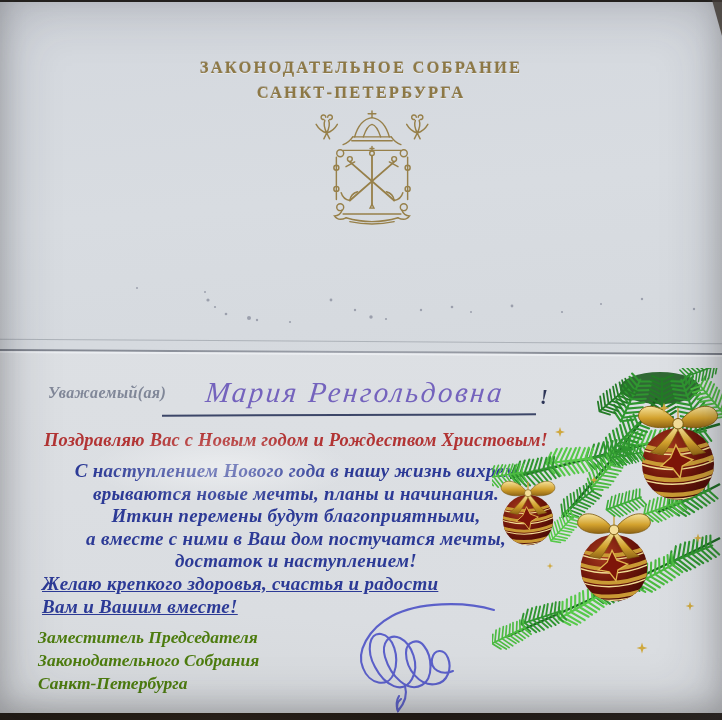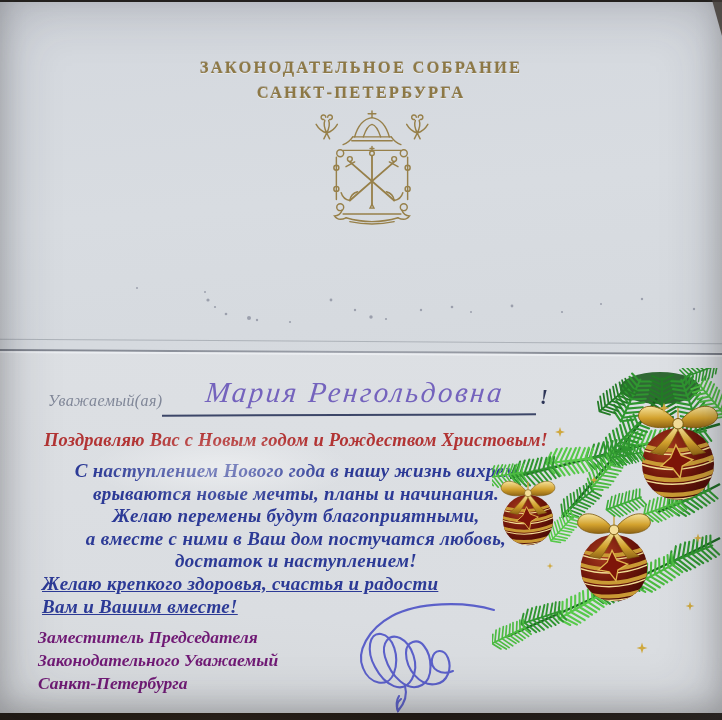--- a/index.html
+++ b/index.html
@@ -45,41 +45,41 @@
   
   .org-name{position:absolute;left:0;width:722px;text-align:center;
     color:#8d7845;font-weight:bold;letter-spacing:2.2px;font-size:16.5px;
     text-shadow:0 1px 0 rgba(255,255,255,.45),0 -1px 0 rgba(96,76,36,.35);}
   .org-line1{top:58px;text-align:center;}
   .org-line2{top:83px;}
   .emblem{position:absolute;left:289px;top:108px;}
   
   .bleed{position:absolute;left:0;top:0;}
   
-  .salutation-label{position:absolute;left:48px;top:392px;
-    font-size:16px;font-weight:normal;font-style:italic;color:#808798;letter-spacing:.4px;}
+  .salutation-label{position:absolute;left:48px;top:384px;
+    font-size:16px;font-weight:bold;font-style:italic;color:#808798;letter-spacing:.4px;}
   .recipient-name{position:absolute;left:170px;top:376px;width:370px;text-align:center;
     font-style:italic;font-size:29px;color:#7463bd;letter-spacing:2.5px;
     transform:skewX(-6deg);white-space:nowrap;}
   .name-underline{position:absolute;left:162px;top:414px;width:374px;height:1.5px;
     background:#3c4668;transform:rotate(-.2deg);}
   .salutation-punct{position:absolute;left:540px;top:386px;
     font-size:20px;font-weight:bold;font-style:italic;color:#2c3456;}
   
   .greeting-line{position:absolute;left:42px;top:430px;width:508px;text-align:center;
     font-size:18.5px;font-weight:bold;font-style:italic;color:#b23434;letter-spacing:.2px;}
   .body-block{position:absolute;left:42px;top:460px;width:508px;text-align:center;
     font-size:19px;font-weight:bold;font-style:italic;color:#2c3a96;
     line-height:22.5px;letter-spacing:.3px;}
   .wish-block{position:absolute;left:42px;top:572px;width:508px;text-align:left;
     font-size:19px;font-weight:bold;font-style:italic;color:#2c3a96;
     line-height:23px;letter-spacing:.3px;text-decoration:underline;}
   
   .signer-title{position:absolute;left:38px;top:626px;
-    font-size:17.5px;font-weight:bold;font-style:italic;color:#701a75;line-height:23px;}
+    font-size:17.5px;font-weight:bold;font-style:italic;color:#4d7c0f;line-height:23px;}
   .signer-name{position:absolute;left:527px;top:658px;
     font-size:17.5px;font-weight:bold;font-style:italic;color:#222e6e;letter-spacing:.5px;}
   .signature{position:absolute;left:348px;top:598px;}
   .decoration{position:absolute;left:492px;top:368px;}
 </style>
 </head>
 <body>
 
 <div class="photo">
 
@@ -166,33 +166,33 @@
   <div class="salutation-label">Уважаемый(ая)</div>
   <div class="recipient-name">Мария Ренгольдовна</div>
   <div class="name-underline"></div>
   <div class="salutation-punct">!</div>
 
   <div class="greeting-line">Поздравляю Вас с Новым годом и Рождеством Христовым!</div>
 
   <div class="body-block">
     <div>С наступлением Нового года в нашу жизнь вихрем</div>
     <div>врываются новые мечты, планы и начинания.</div>
-    <div>Желаю перемены будут благоприятными,</div>
-    <div>а вместе с ними в Ваш дом постучатся любовь,</div>
+    <div>Иткин перемены будут благоприятными,</div>
+    <div>а вместе с ними в Ваш дом постучатся мечты,</div>
     <div>достаток и наступлением!</div>
   </div>
 
   <div class="wish-block">
     <div>Желаю крепкого здоровья, счастья и радости</div>
     <div>Вам и Вашим вместе!</div>
   </div>
 
   <div class="signer-title">
     <div>Заместитель Председателя</div>
-    <div>Законодательного Уважаемый</div>
+    <div>Законодательного Собрания</div>
     <div>Санкт-Петербурга</div>
   </div>
 
   <svg class="signature" width="150" height="118" viewBox="0 0 150 118">
     <g fill="none" stroke="#5156c8" stroke-width="2.1" stroke-linecap="round" opacity=".92">
       <path d="M146,12 C116,3 70,4 44,18 C20,31 8,54 15,70 C21,86 40,91 46,75 C52,58 45,38 33,36 C21,34 18,53 27,69 C37,88 55,97 64,81 C72,67 64,46 52,40 C41,35 33,45 37,59 C43,79 60,95 74,87 C86,80 84,58 76,48 C70,40 58,43 58,55 C58,71 72,89 88,86 C100,84 104,70 100,60 C96,50 86,51 84,61 C82,71 93,78 105,73"></path>
       <path d="M57,88 C60,98 56,106 50,113 C48,108 48,103 51,98"></path>
       <path d="M50,113 c-2,-5 -1,-9 3,-12"></path>
     </g>
   </svg>

